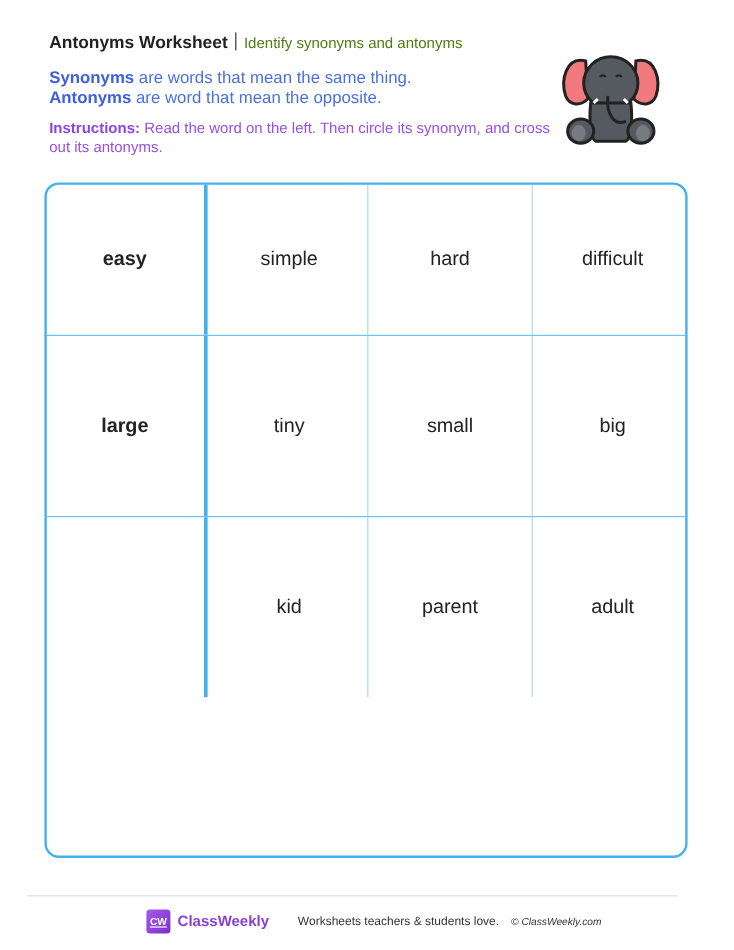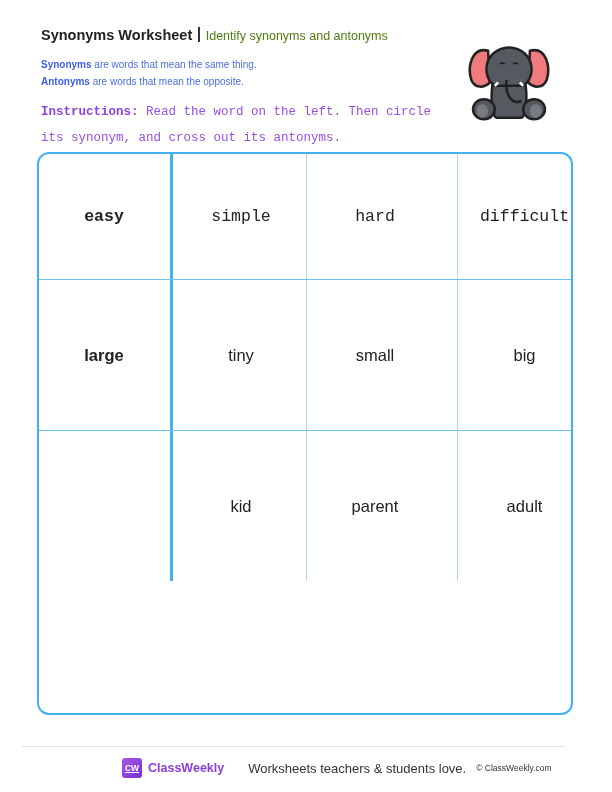--- a/index.html
+++ b/index.html
@@ -1,50 +1,50 @@
 <!DOCTYPE html>
 <html><head>
 <meta charset="utf-8">
 <style>
   html,body{margin:0;padding:0;background:#fff;}
   body{width:612px;height:792px;position:relative;font-family:"Liberation Sans","DejaVu Sans",sans-serif;overflow:hidden;}
   .title{position:absolute;left:41px;top:27px;font-size:14.5px;color:#222;white-space:nowrap;}
   .title b{font-weight:bold;}
   .title .sep{display:inline-block;width:1.5px;height:15px;background:#333;margin:0 6px;vertical-align:-2px;}
   .title .sub{font-size:12.5px;color:#4d7c0f;}
-  .defs{position:absolute;left:41px;top:56px;font-size:10px;color:#4a6fe0;line-height:17px;}
+  .defs{position:absolute;left:41px;top:56px;font-size:14px;color:#4a6fe0;line-height:17px;}
   .defs b{color:#3f5fe0;}
-  .instr{position:absolute;left:41px;top:99px;font-size:12.5px;color:#9a4fe0;line-height:26px;width:420px;font-family:Liberation Mono, monospace;}
+  .instr{position:absolute;left:41px;top:99px;font-size:12.5px;color:#9a4fe0;line-height:16px;width:420px;}
   .instr b{color:#8e44e0;}
   .elephant{position:absolute;left:463px;top:33px;width:92px;height:94px;}
   .grid{position:absolute;left:37px;top:152px;width:536px;height:563px;border:2.5px solid #45b0ee;border-radius:12px;box-sizing:border-box;overflow:hidden;}
   .row{position:absolute;left:0;right:0;border-top:1.5px solid #6fc3f0;}
-  .row:first-child{border-top:none;font-family:Liberation Mono, monospace;}
+  .row:first-child{border-top:none;}
   .cell{position:absolute;top:0;bottom:0;display:flex;align-items:center;justify-content:center;font-size:16.5px;color:#222;}
   .c0{left:0;width:130px;font-weight:bold;}
   .c1{left:131px;width:136px;border-left:3px solid #45b0ee;}
   .c2{left:267px;width:136px;border-left:1.5px solid #a9dbf6;}
-  .c3{left:418px;width:133px;border-left:1.5px solid #a9dbf6;}
+  .c3{left:404px;width:133px;border-left:1.5px solid #a9dbf6;}
   .footer-line{position:absolute;left:22px;right:47px;top:746px;height:1px;background:#e2e2e2;}
   .footer{position:absolute;left:122px;top:758px;display:flex;align-items:center;}
   .logo{width:20px;height:20px;border-radius:3px;background:linear-gradient(135deg,#a55ae8,#7a2fd0);color:#fff;font-size:8.5px;font-weight:bold;display:flex;align-items:center;justify-content:center;text-decoration:underline;}
   .brand{color:#8a3ed8;font-weight:bold;font-size:12.5px;margin-left:6px;}
-  .tagline{font-size:13px;color:#333;margin-left:24px;}
-  .copy{font-size:8.5px;color:#333;margin-left:10px;}
+  .tagline{font-size:10px;color:#333;margin-left:24px;}
+  .copy{font-size:8.5px;color:#333;margin-left:10px;font-style:italic;}
 </style>
 </head>
 <body>
 
 <div class="title">
-  <b>Synonyms Worksheet</b><span class="sep"></span><span class="sub">Identify synonyms and antonyms</span>
+  <b>Antonyms Worksheet</b><span class="sep"></span><span class="sub">Identify synonyms and antonyms</span>
 </div>
 
 <div class="defs">
   <div><b>Synonyms</b><span> are words that mean the same thing.</span></div>
-  <div><b>Antonyms</b><span> are words that mean the opposite.</span></div>
+  <div><b>Antonyms</b><span> are word that mean the opposite.</span></div>
 </div>
 
 <div class="instr"><b>Instructions:</b><span> Read the word on the left. Then circle its synonym, and cross out its antonyms.</span></div>
 
 <svg class="elephant" viewBox="0 0 110 110">
   <path d="M30 20 C10 15 5 40 10 55 C14 65 25 65 32 58 Z" fill="#f07a7d" stroke="#222" stroke-width="3"></path>
   <path d="M80 20 C100 15 105 40 100 55 C96 65 85 65 78 58 Z" fill="#f07a7d" stroke="#222" stroke-width="3"></path>
   <ellipse cx="55" cy="42" rx="27" ry="26" fill="#555a60" stroke="#222" stroke-width="3"></ellipse>
   <path d="M35 62 C33 80 35 98 40 100 L70 100 C75 98 77 80 75 62 Z" fill="#555a60" stroke="#222" stroke-width="3"></path>
   <ellipse cx="25" cy="90" rx="13" ry="12" fill="#555a60" stroke="#222" stroke-width="3"></ellipse>

